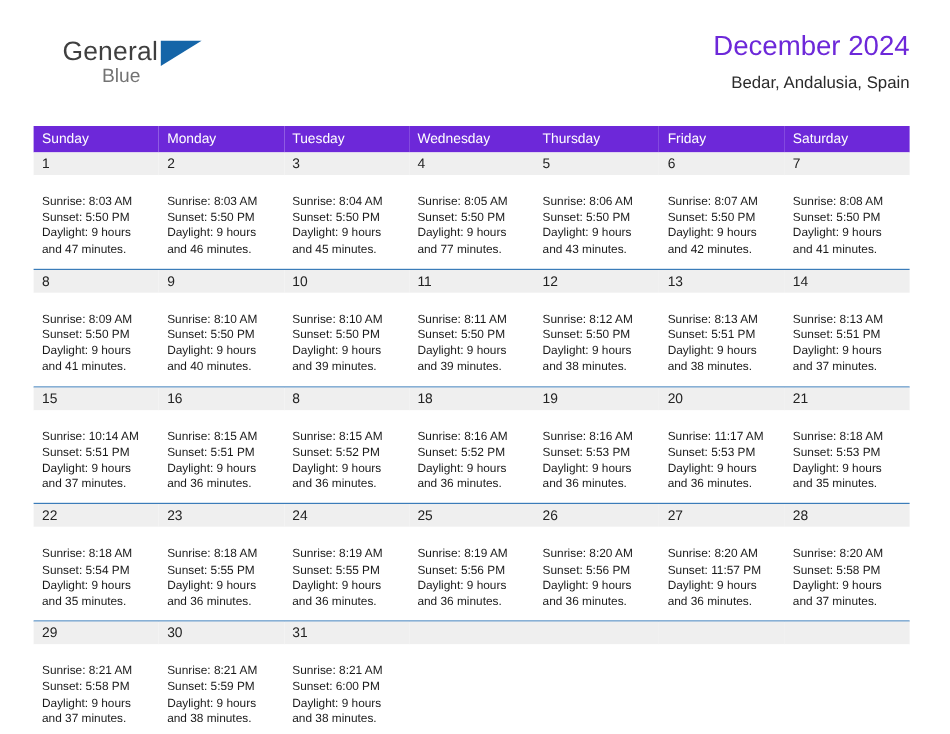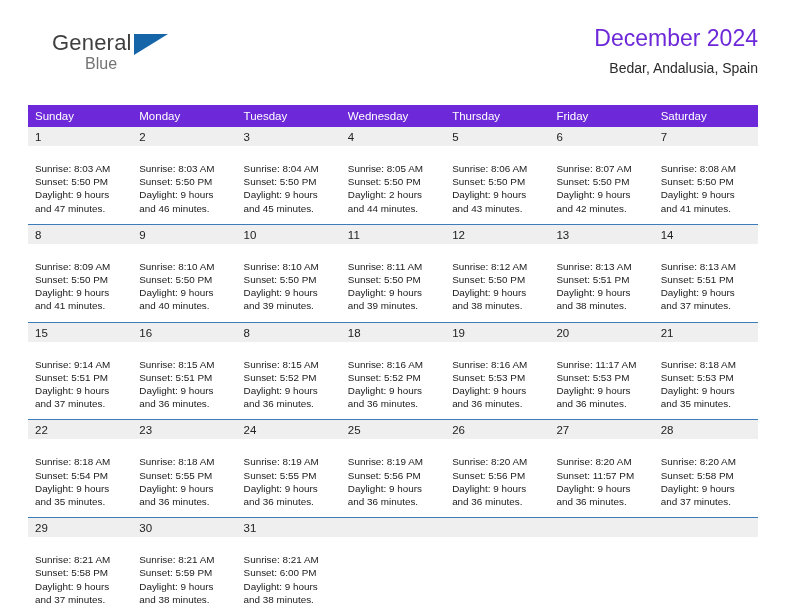--- a/index.html
+++ b/index.html
@@ -188,21 +188,21 @@
             <div class="daylight-line">Daylight: 9 hours and 46 minutes.</div>
           </td>
           <td>
             <div>Sunrise: 8:04 AM</div>
             <div>Sunset: 5:50 PM</div>
             <div class="daylight-line">Daylight: 9 hours and 45 minutes.</div>
           </td>
           <td>
             <div>Sunrise: 8:05 AM</div>
             <div>Sunset: 5:50 PM</div>
-            <div class="daylight-line">Daylight: 2 hours and 44 minutes.</div>
+            <div class="daylight-line">Daylight: 9 hours and 77 minutes.</div>
           </td>
           <td>
             <div>Sunrise: 8:06 AM</div>
             <div>Sunset: 5:50 PM</div>
             <div class="daylight-line">Daylight: 9 hours and 43 minutes.</div>
           </td>
           <td>
             <div>Sunrise: 8:07 AM</div>
             <div>Sunset: 5:50 PM</div>
             <div class="daylight-line">Daylight: 9 hours and 42 minutes.</div>
@@ -269,21 +269,21 @@
           <td>15</td>
           <td>16</td>
           <td>8</td>
           <td>18</td>
           <td>19</td>
           <td>20</td>
           <td>21</td>
         </tr>
         <tr class="detail-row">
           <td>
-            <div>Sunrise: 9:14 AM</div>
+            <div>Sunrise: 10:14 AM</div>
             <div>Sunset: 5:51 PM</div>
             <div class="daylight-line">Daylight: 9 hours and 37 minutes.</div>
           </td>
           <td>
             <div>Sunrise: 8:15 AM</div>
             <div>Sunset: 5:51 PM</div>
             <div class="daylight-line">Daylight: 9 hours and 36 minutes.</div>
           </td>
           <td>
             <div>Sunrise: 8:15 AM</div>

